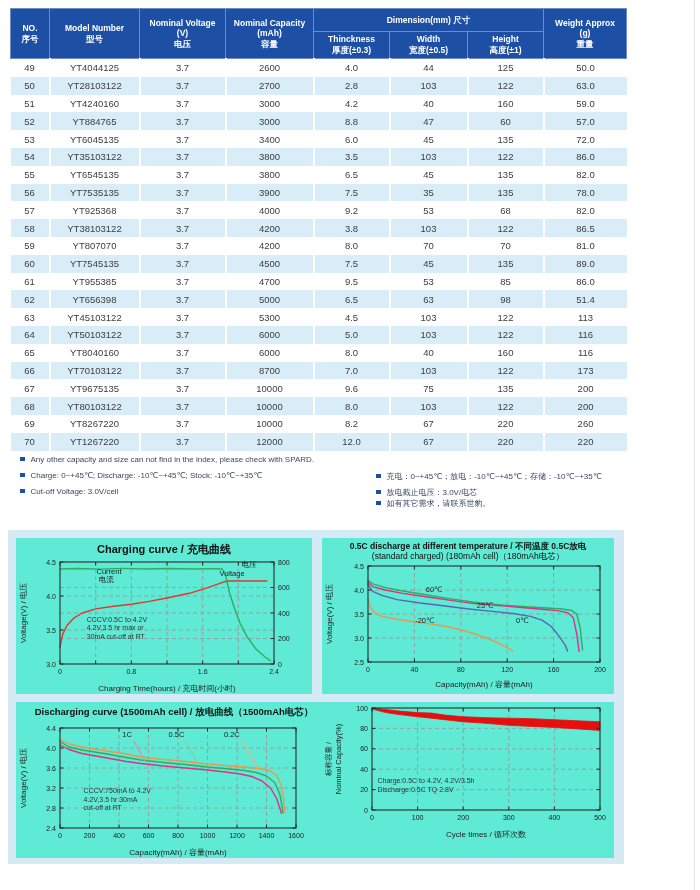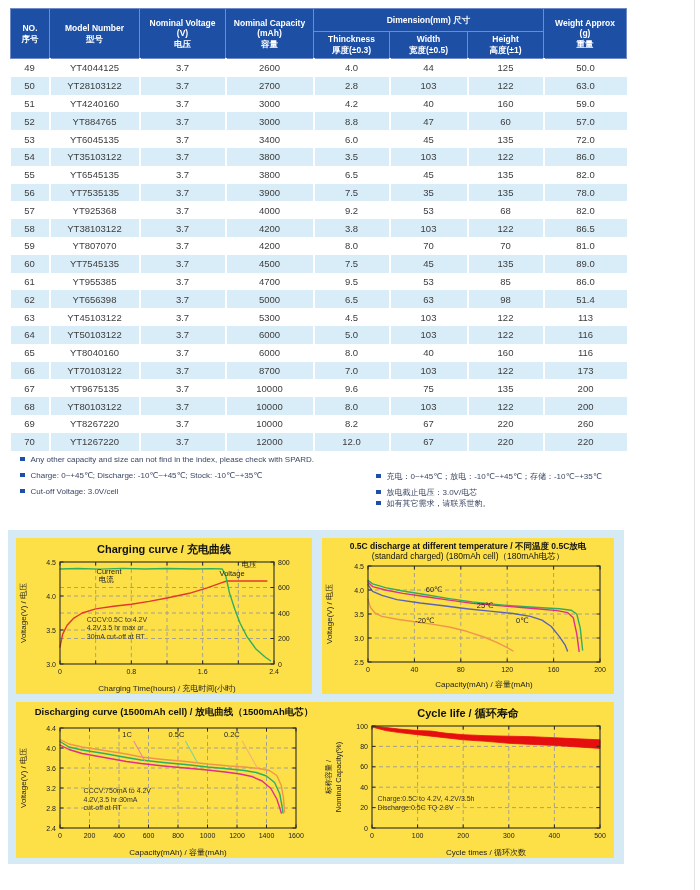--- a/index.html
+++ b/index.html
@@ -17,21 +17,21 @@
       padding:0;border-right:2px solid #fff;}
   #spec-table tbody td:last-child{border-right:none;}
   #spec-table tbody tr:nth-child(even){background:#d9edf9;}
 
   
   .note-line{position:absolute;font-size:8px;color:#3a4663;white-space:nowrap;}
   .bullet{display:inline-block;width:4.5px;height:4.5px;background:#1d4fa5;margin-right:6px;vertical-align:1px;}
 
   
   #charts-bg{position:absolute;left:8px;top:530px;width:616px;height:334px;background:#d6eaf6;}
-  .panel{position:absolute;background:#fde047;}
+  .panel{position:absolute;background:#5eead4;}
   #panel-0{left:8px;top:8px;width:296px;height:156px;}
   #panel-1{left:314px;top:8px;width:292px;height:156px;}
   #panel-2{left:8px;top:172px;width:316px;height:156px;}
   #panel-3{left:314px;top:172px;width:292px;height:156px;}
   .ctitle{color:#111;}
   .t0,.t3{font-weight:bold;font-size:11px;text-align:center;padding-top:4px;height:14px;}
   .t2{font-weight:bold;font-size:9.5px;text-align:center;padding-top:4px;height:14px;}
   .t1a{font-weight:bold;font-size:8.5px;text-align:center;padding-top:3px;line-height:1.3;}
   .t1b{font-weight:normal;font-size:8.5px;text-align:center;line-height:1.1;}
   .panel svg{display:block;}
@@ -520,21 +520,20 @@
           <text x="10" y="58" font-size="8" text-anchor="middle" fill="#222" font-family="&quot;Liberation Sans&quot;,&quot;DejaVu Sans&quot;,sans-serif" transform="rotate(-90 10 58)">Voltage(V) / 电压</text>
           <text x="111.1125" y="17.00000000000003" font-size="7.5" text-anchor="middle" fill="#222" font-family="&quot;Liberation Sans&quot;,&quot;DejaVu Sans&quot;,sans-serif">1C</text>
           <text x="160.525" y="17.00000000000003" font-size="7.5" text-anchor="middle" fill="#222" font-family="&quot;Liberation Sans&quot;,&quot;DejaVu Sans&quot;,sans-serif">0.5C</text>
           <text x="215.8375" y="17.00000000000003" font-size="7.5" text-anchor="middle" fill="#222" font-family="&quot;Liberation Sans&quot;,&quot;DejaVu Sans&quot;,sans-serif">0.2C</text>
           <text x="67.6" y="73" font-size="7" text-anchor="start" fill="#333" font-family="&quot;Liberation Sans&quot;,&quot;DejaVu Sans&quot;,sans-serif">CCCV:750mA to 4.2V</text>
           <text x="67.6" y="81.5" font-size="7" text-anchor="start" fill="#333" font-family="&quot;Liberation Sans&quot;,&quot;DejaVu Sans&quot;,sans-serif">4.2V,3.5 hr 30mA</text>
           <text x="67.6" y="90" font-size="7" text-anchor="start" fill="#333" font-family="&quot;Liberation Sans&quot;,&quot;DejaVu Sans&quot;,sans-serif">cut-off at RT</text>
         </svg>
     </div>
     <div class="panel" id="panel-3">
-      <div class="ctitle t3">Cycle life / 循环寿命</div>
       <svg id="chart-svg-3" width="292" height="138" viewBox="0 0 292 138">
           <line x1="95.6" y1="6" x2="95.6" y2="108" stroke="#9a9a9a" stroke-width="0.9" stroke-dasharray="4,3"></line>
           <line x1="141.2" y1="6" x2="141.2" y2="108" stroke="#9a9a9a" stroke-width="0.9" stroke-dasharray="4,3"></line>
           <line x1="186.79999999999998" y1="6" x2="186.79999999999998" y2="108" stroke="#9a9a9a" stroke-width="0.9" stroke-dasharray="4,3"></line>
           <line x1="232.4" y1="6" x2="232.4" y2="108" stroke="#9a9a9a" stroke-width="0.9" stroke-dasharray="4,3"></line>
           <line x1="50" y1="87.60000000000001" x2="278" y2="87.60000000000001" stroke="#9a9a9a" stroke-width="0.9" stroke-dasharray="4,3"></line>
           <line x1="50" y1="67.19999999999999" x2="278" y2="67.19999999999999" stroke="#9a9a9a" stroke-width="0.9" stroke-dasharray="4,3"></line>
           <line x1="50" y1="46.800000000000004" x2="278" y2="46.800000000000004" stroke="#9a9a9a" stroke-width="0.9" stroke-dasharray="4,3"></line>
           <line x1="50" y1="26.400000000000002" x2="278" y2="26.400000000000002" stroke="#9a9a9a" stroke-width="0.9" stroke-dasharray="4,3"></line>
           <path d="M50.0,6.0L63.7,7.5L77.4,9.1L95.6,10.6L109.3,11.1L123.0,13.1L141.2,14.7L164.0,15.7L186.8,16.2L209.6,16.7L232.4,17.7L255.2,18.8L278.0,19.8L278.0,28.4L255.2,26.9L232.4,25.4L209.6,24.4L186.8,23.3L164.0,21.3L141.2,19.8L113.8,16.7L95.6,14.7L77.4,12.6L63.7,10.6L50.0,7.0Z" fill="#e60f0f" stroke="#e60f0f" stroke-width="0.8"></path>

